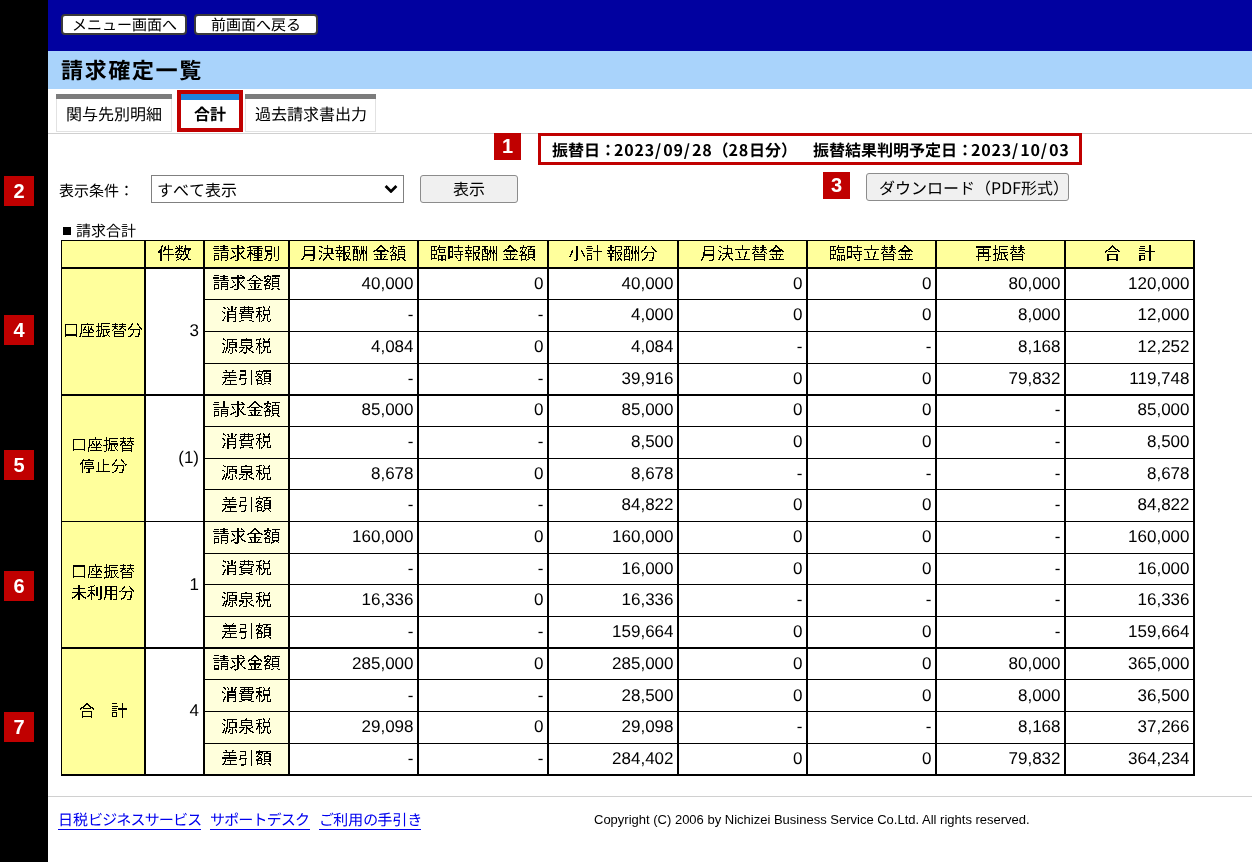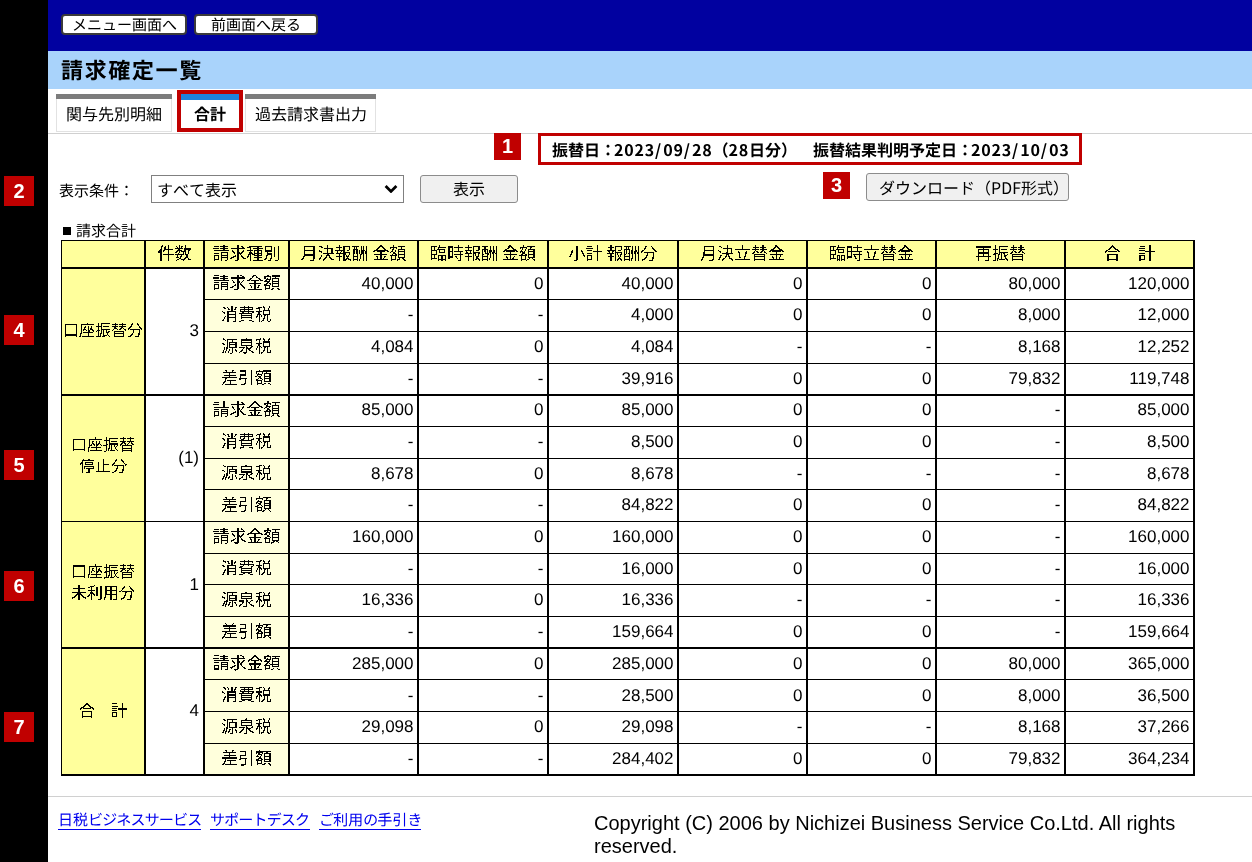--- a/index.html
+++ b/index.html
@@ -575,21 +575,21 @@
             <use href="#g113" x="0"></use>
             <use href="#g35" x="945"></use>
             <use href="#g36" x="1945"></use>
             <use href="#g114" x="2945"></use>
             <use href="#g115" x="3890"></use>
             <use href="#g31" x="4890"></use>
             <use href="#g116" x="5890"></use>
           </g>
         </svg></span>
     </div>
-<div class="abs" style="left:594px;top:812px;font-size:20px;color:#000">Copyright (C) 2006 by Nichizei Business Service Co.Ltd. All rights reserved.</div>
+<div class="abs" style="left:594px;top:812px;font-size:13px;color:#000">Copyright (C) 2006 by Nichizei Business Service Co.Ltd. All rights reserved.</div>
 <svg width="0" height="0" style="position:absolute">
       <defs>
         <path id="g1" d="M317 -341V-268H604V80H679V-268H953V-341H679V-562H909V-635H679V-828H604V-635H470C483 -680 494 -728 504 -775L432 -790C409 -659 367 -530 309 -447C327 -438 359 -420 373 -409C400 -451 425 -504 446 -562H604V-341ZM268 -836C214 -685 126 -535 32 -437C45 -420 67 -381 75 -363C107 -397 137 -437 167 -480V78H239V-597C277 -667 311 -741 339 -815Z"></path>
         <path id="g2" d="M438 -821C420 -781 388 -723 362 -688L413 -663C440 -696 473 -747 503 -793ZM83 -793C110 -751 136 -696 145 -661L205 -687C195 -723 168 -777 139 -816ZM629 -841C601 -663 548 -494 464 -389C481 -377 513 -351 525 -338C552 -374 577 -417 598 -464C621 -361 650 -267 689 -185C639 -109 573 -49 486 -3C455 -26 415 -51 371 -75C406 -121 429 -176 442 -244H531V-306H262L296 -377L278 -381H322V-531C371 -495 433 -446 459 -422L501 -476C474 -496 365 -565 322 -590V-594H527V-656H322V-841H252V-656H45V-594H232C183 -528 106 -466 34 -435C49 -421 66 -395 75 -378C136 -412 202 -467 252 -527V-387L225 -393L184 -306H39V-244H153C126 -191 98 -140 76 -102L142 -79L157 -106C191 -92 224 -77 256 -60C204 -23 134 2 42 17C55 33 70 60 75 80C183 57 263 24 322 -25C368 2 408 29 439 55L463 30C476 47 490 70 496 83C594 32 670 -32 729 -111C778 -30 839 35 916 80C928 59 952 30 970 15C889 -27 825 -96 775 -182C836 -290 874 -423 899 -586H960V-656H666C681 -712 694 -770 704 -830ZM231 -244H370C357 -190 337 -145 307 -109C268 -128 228 -146 187 -161ZM646 -586H821C803 -461 776 -354 734 -265C693 -359 664 -469 646 -586Z"></path>
         <path id="g3" d="M85 -537V-478H378V-537ZM89 -805V-745H374V-805ZM85 -404V-344H378V-404ZM38 -674V-611H411V-674ZM84 -269V69H150V23H379V-269ZM150 -206H313V-39H150ZM646 -840V-773H434V-715H646V-655H460V-600H646V-534H408V-476H959V-534H718V-600H922V-655H718V-715H936V-773H718V-840ZM827 -360V-289H554V-360ZM484 -417V78H554V-109H827V0C827 11 824 15 811 15C798 16 757 16 711 15C721 32 731 59 733 77C796 77 838 77 864 67C890 56 897 37 897 0V-417ZM554 -235H827V-162H554Z"></path>
         <path id="g4" d="M119 -502C180 -446 250 -367 280 -314L340 -358C309 -411 238 -487 176 -540ZM37 -85 84 -17C173 -68 291 -138 399 -204L375 -271C253 -201 122 -127 37 -85ZM460 -838V-672H65V-599H460V-22C460 -2 453 3 434 4C414 4 349 5 280 2C292 25 303 60 308 82C396 82 456 80 490 67C523 54 537 31 537 -22V-417C623 -230 749 -74 913 6C926 -15 950 -44 968 -60C856 -109 759 -195 682 -301C750 -358 833 -441 895 -512L830 -558C784 -495 708 -414 645 -357C600 -428 564 -505 537 -586V-599H939V-672H816L862 -724C820 -757 738 -805 676 -836L631 -789C693 -757 772 -707 812 -672H537V-838Z"></path>
         <path id="g5" d="M433 -535V-214H641V-142H422V-82H641V-3H365V59H965V-3H713V-82H931V-142H713V-214H926V-535H713V-602H946V-664H713V-738C799 -746 881 -757 944 -771L898 -828C785 -802 577 -786 409 -779C416 -763 425 -738 427 -721C494 -723 568 -727 641 -732V-664H391V-602H641V-535ZM500 -350H641V-270H500ZM713 -350H857V-270H713ZM500 -479H641V-400H500ZM713 -479H857V-400H713ZM361 -826C287 -792 155 -763 43 -744C52 -728 62 -703 65 -687C112 -693 162 -702 212 -712V-558H49V-488H202C162 -373 93 -243 28 -172C41 -154 59 -124 67 -103C118 -165 171 -264 212 -365V78H286V-353C320 -311 360 -257 377 -229L422 -288C402 -311 315 -401 286 -426V-488H411V-558H286V-729C333 -740 377 -753 413 -768Z"></path>
         <path id="g6" d="M593 -720V-165H666V-720ZM838 -821V-20C838 -1 831 5 812 6C792 7 730 7 659 5C670 26 682 61 687 81C779 81 835 79 868 67C899 54 913 32 913 -20V-821ZM164 -727H419V-534H164ZM95 -794V-466H205C195 -284 168 -79 33 31C51 42 74 64 86 82C192 -6 238 -144 260 -291H426C416 -92 405 -16 388 3C380 13 370 14 353 14C336 14 289 14 239 9C251 28 258 56 260 76C309 78 358 79 383 76C413 73 432 68 448 47C475 16 485 -76 497 -327C497 -336 498 -358 498 -358H269C273 -394 275 -430 278 -466H491V-794Z"></path>
         <path id="g7" d="M207 -787V-479C207 -318 191 -115 29 27C46 37 75 65 86 81C184 -5 234 -118 259 -232H742V-32C742 -10 735 -3 711 -2C688 -1 607 0 524 -3C537 18 551 53 556 76C663 76 730 75 769 61C806 48 821 23 821 -31V-787ZM283 -714H742V-546H283ZM283 -475H742V-305H272C280 -364 283 -422 283 -475Z"></path>
         <path id="g8" d="M91 -777C155 -748 232 -700 270 -663L313 -725C274 -760 196 -804 132 -831ZM38 -506C103 -478 181 -433 220 -399L263 -462C223 -495 143 -538 79 -562ZM66 18 130 66C184 -28 248 -154 296 -260L238 -307C186 -192 115 -60 66 18ZM804 -382H631C634 -420 635 -459 635 -497V-609H804ZM560 -839V-680H362V-609H560V-498C560 -459 559 -420 555 -382H307V-311H544C517 -182 446 -63 261 28C280 41 308 66 321 82C509 -14 586 -143 616 -282C671 -110 768 17 916 82C928 62 951 33 969 18C825 -38 730 -156 681 -311H961V-382H877V-680H635V-839Z"></path>

